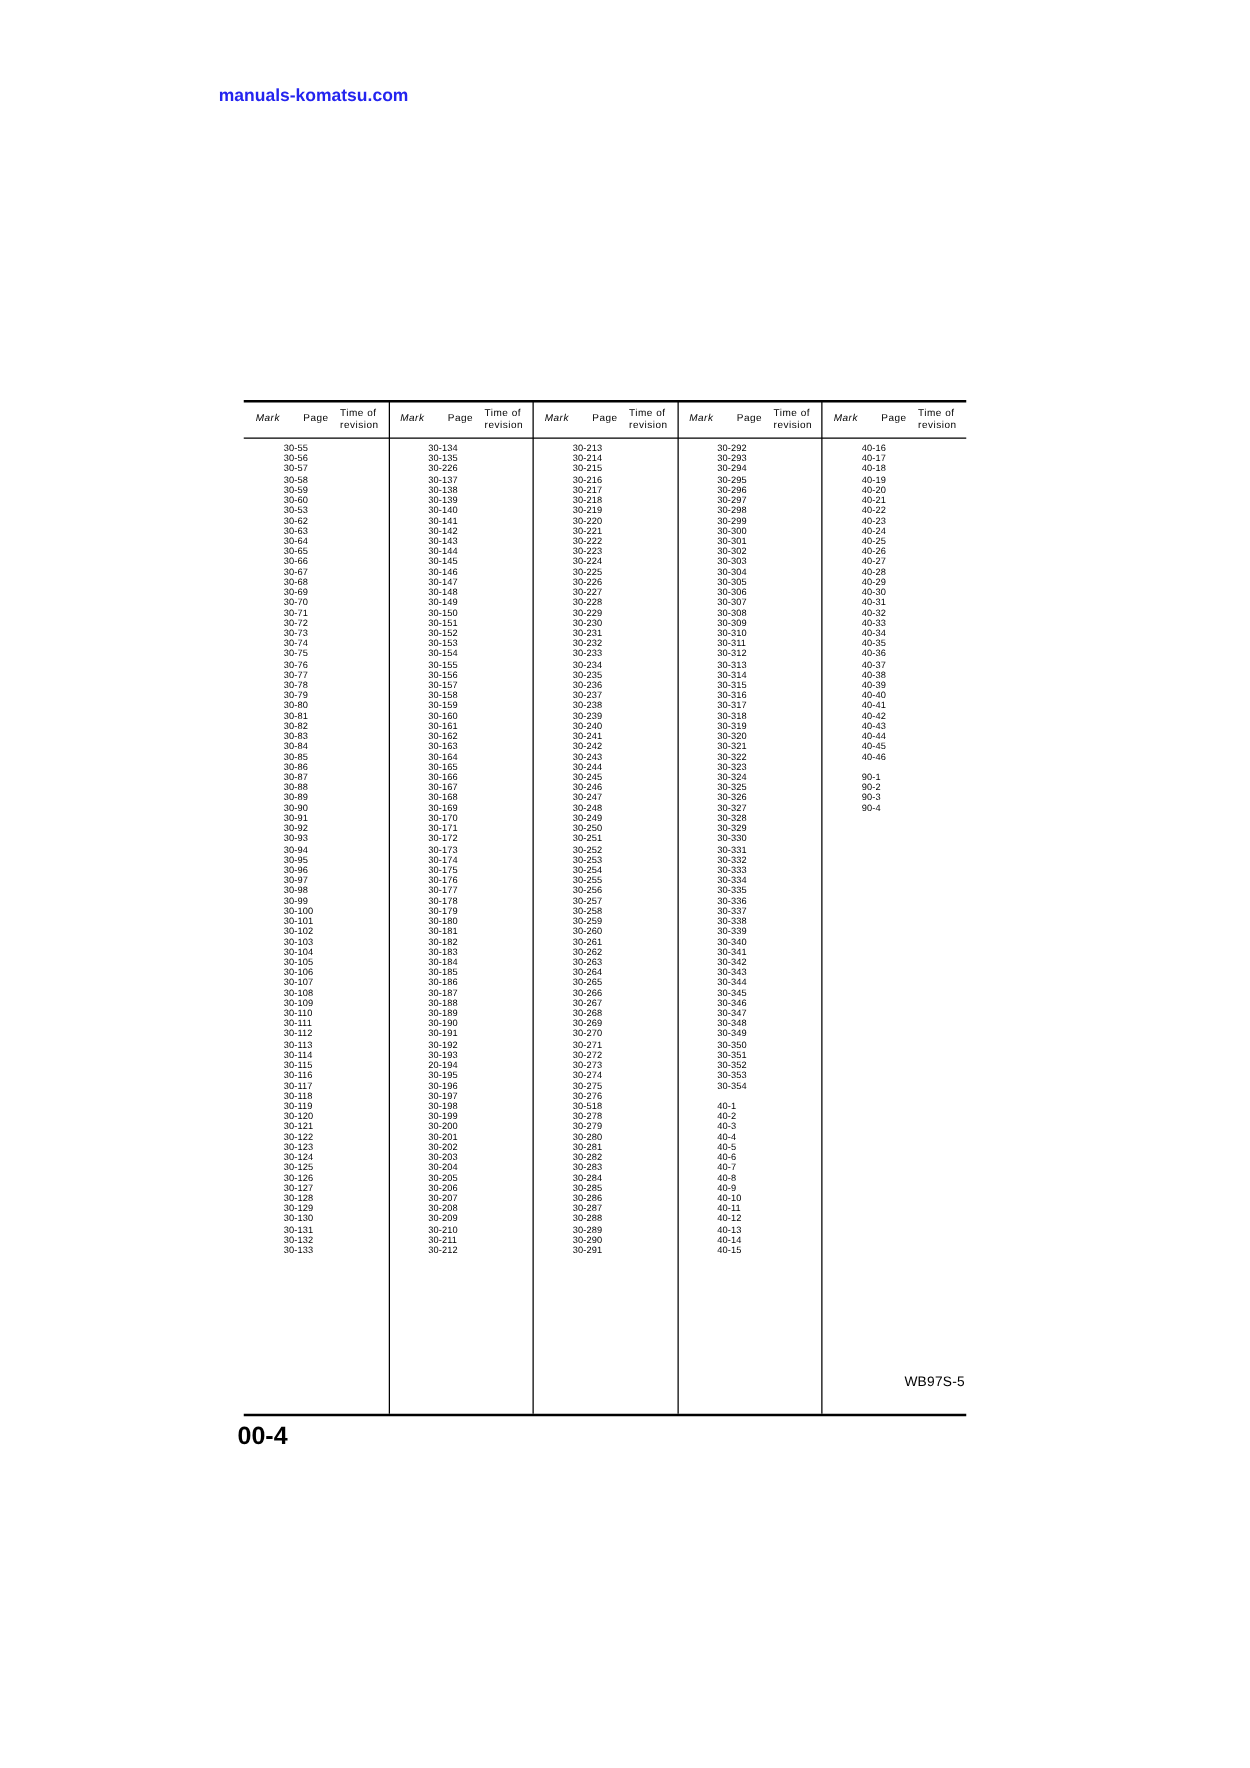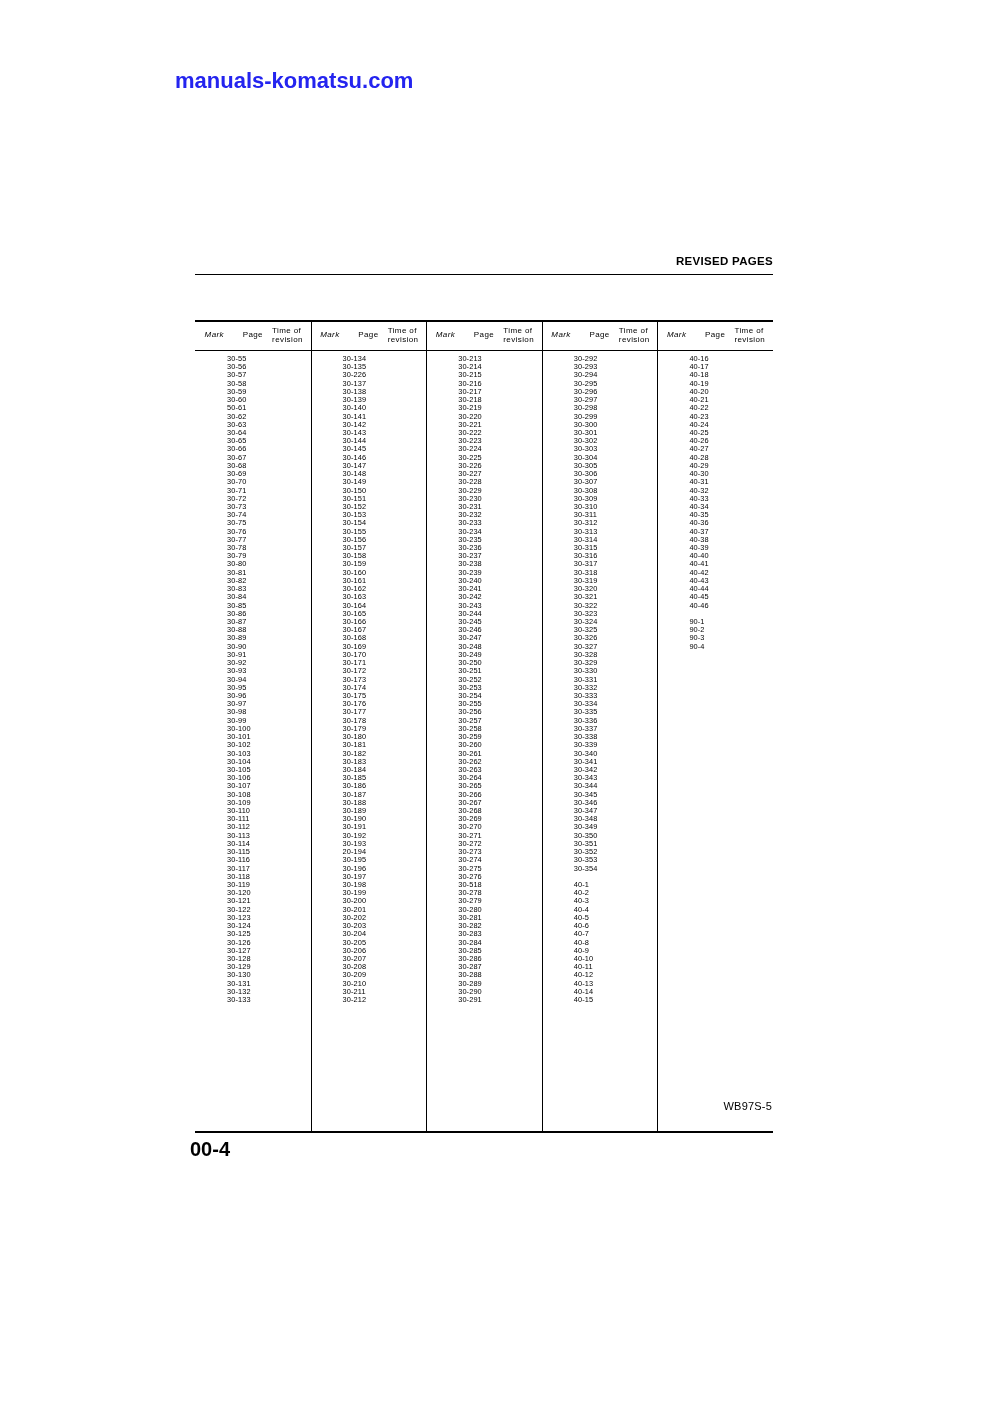--- a/index.html
+++ b/index.html
@@ -20,21 +20,21 @@
     position: absolute;
     inset: 0;
   }
 
   
   .watermark {
     position: absolute;
     left: 175px;
     top: 68px;
     font-family: "Liberation Sans", sans-serif;
-    font-size: 22px;
+    font-size: 14px;
     font-weight: bold;
     color: #2424ef;
     letter-spacing: 0px;
     white-space: nowrap;
     text-align: center;
   }
 
   
   .runhead {
     position: absolute;
@@ -178,24 +178,20 @@
     letter-spacing: 0.2px;
   }
 </style>
 </head>
 <body>
 
 <div class="page">
 
   <div class="watermark">manuals-komatsu.com</div>
 
-  <div class="runhead">
-    <div class="runhead-title">REVISED PAGES</div>
-    <div class="runhead-rule"></div>
-  </div>
 
   <div class="tbl-wrap">
     <div class="rule-top"></div>
 
     <table class="revtbl">
       <thead>
         <tr>
           <th class="th-mark">Mark</th>
           <th class="th-page">Page</th>
           <th class="th-time">
@@ -243,21 +239,21 @@
 
     <div class="body-grid">
       <div class="colgroup">
           <div class="cells">
             <div class="cell"><span class="mark"></span><span class="pg">30-55</span></div>
             <div class="cell"><span class="mark"></span><span class="pg">30-56</span></div>
             <div class="cell"><span class="mark"></span><span class="pg">30-57</span></div>
             <div class="cell"><span class="mark"></span><span class="pg">30-58</span></div>
             <div class="cell"><span class="mark"></span><span class="pg">30-59</span></div>
             <div class="cell"><span class="mark"></span><span class="pg">30-60</span></div>
-            <div class="cell"><span class="mark"></span><span class="pg">50-61</span></div>
+            <div class="cell"><span class="mark"></span><span class="pg">30-53</span></div>
             <div class="cell"><span class="mark"></span><span class="pg">30-62</span></div>
             <div class="cell"><span class="mark"></span><span class="pg">30-63</span></div>
             <div class="cell"><span class="mark"></span><span class="pg">30-64</span></div>
             <div class="cell"><span class="mark"></span><span class="pg">30-65</span></div>
             <div class="cell"><span class="mark"></span><span class="pg">30-66</span></div>
             <div class="cell"><span class="mark"></span><span class="pg">30-67</span></div>
             <div class="cell"><span class="mark"></span><span class="pg">30-68</span></div>
             <div class="cell"><span class="mark"></span><span class="pg">30-69</span></div>
             <div class="cell"><span class="mark"></span><span class="pg">30-70</span></div>
             <div class="cell"><span class="mark"></span><span class="pg">30-71</span></div>

